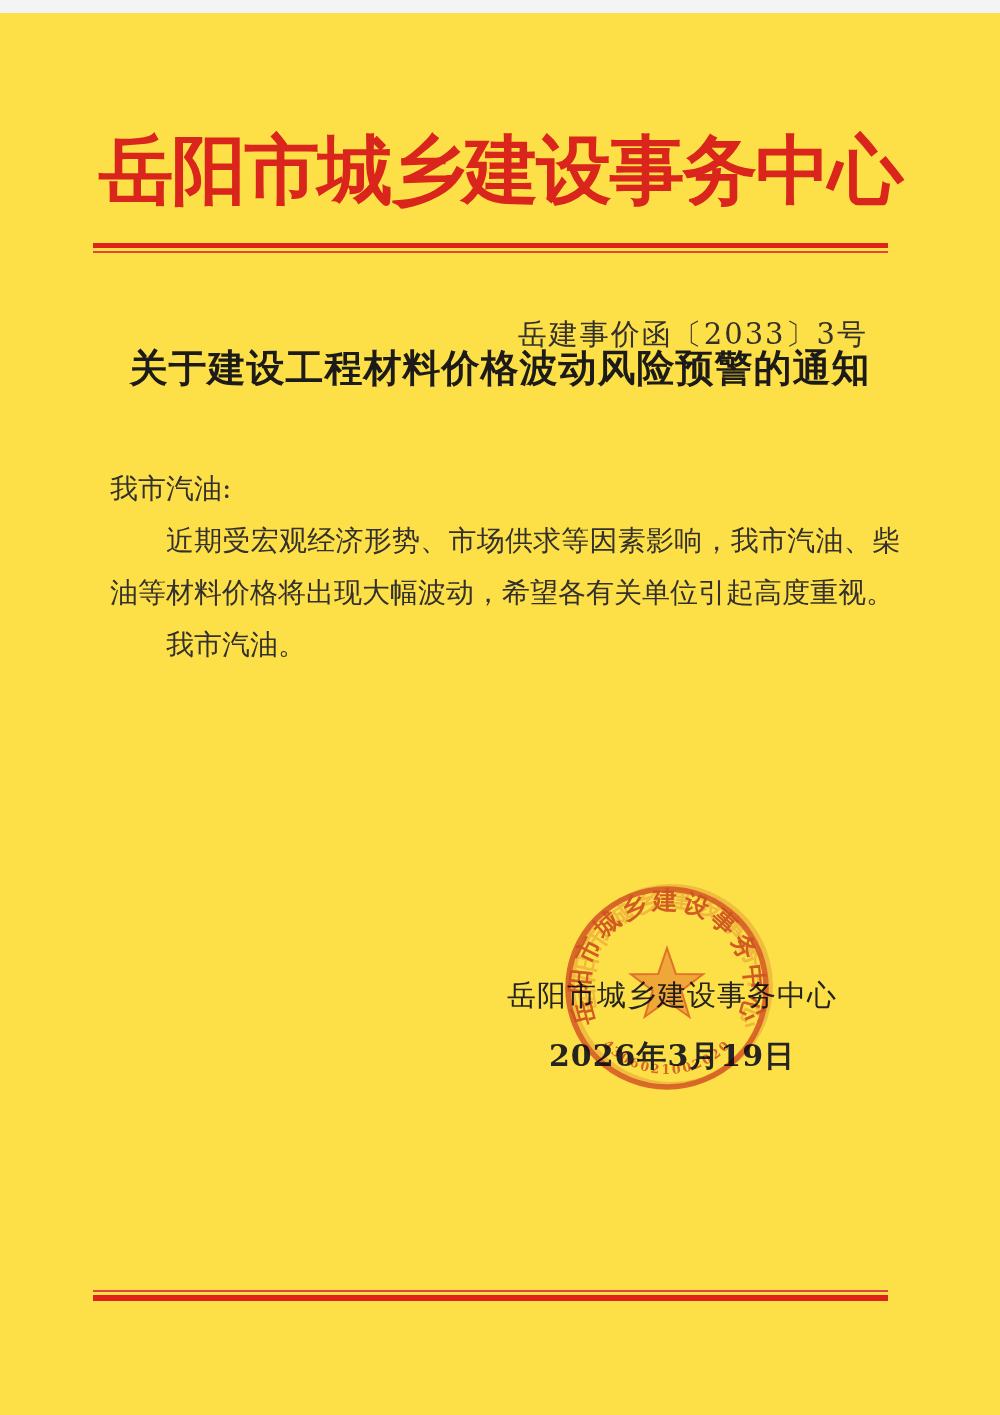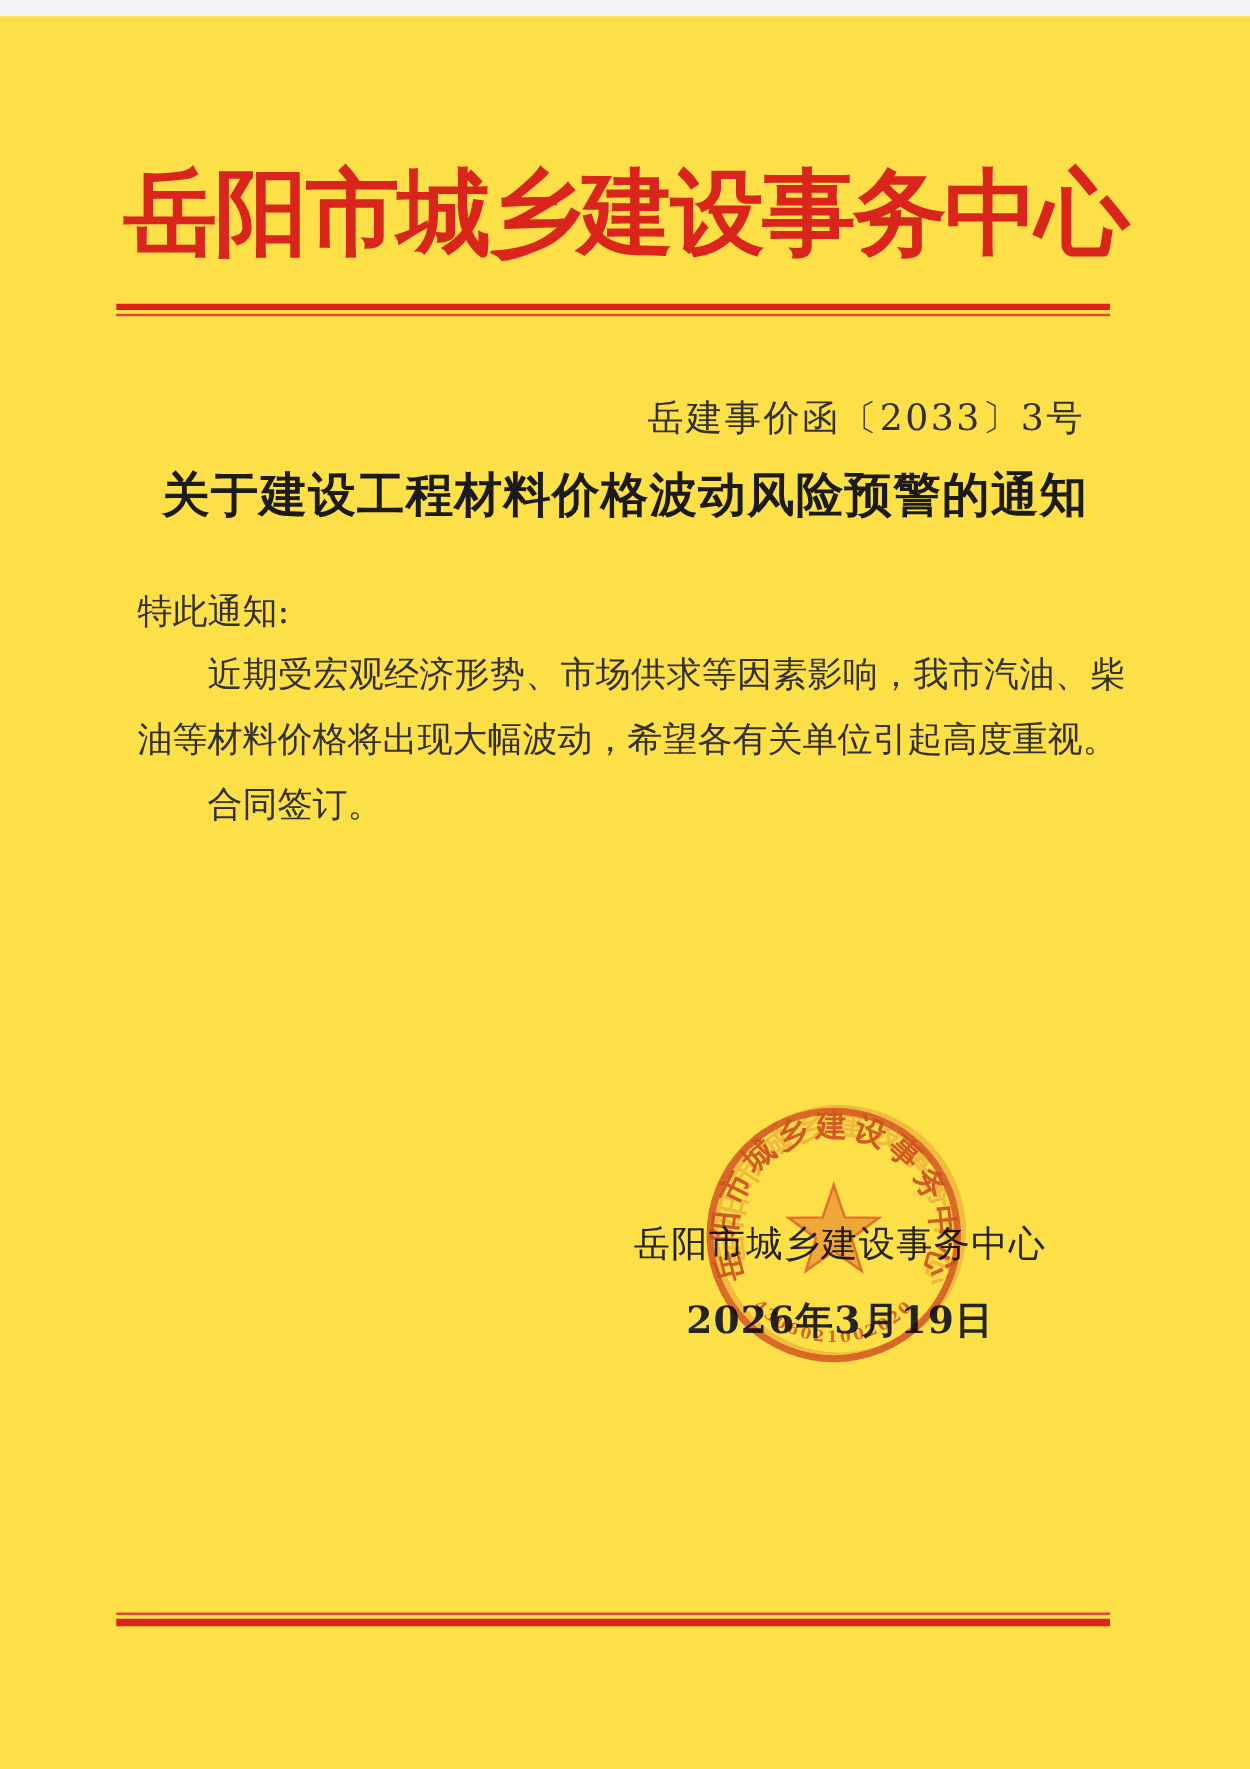--- a/index.html
+++ b/index.html
@@ -48,21 +48,21 @@
     position: absolute;
     top: 302px;
     right: 132px;
     font-size: 29px;
     color: #33302d;
     letter-spacing: 2px;
     white-space: nowrap;
   }
   .doc-title {
     position: absolute;
-    top: 358px;
+    top: 330px;
     left: 0;
     width: 100%;
     text-align: center;
     font-size: 38px;
     font-weight: bold;
     color: #1d1b19;
     letter-spacing: 1px;
     white-space: nowrap;
   }
 
@@ -126,23 +126,23 @@
     <div class="bar-thick"></div>
     <div class="bar-gap"></div>
     <div class="bar-thin"></div>
   </div>
 
   <div class="doc-number">岳建事价函〔2033〕3号</div>
 
   <div class="doc-title">关于建设工程材料价格波动风险预警的通知</div>
 
   <div class="doc-body">
-    <p>特此通知:</p>
+    <p>我市汽油:</p>
     <p class="indent">近期受宏观经济形势、市场供求等因素影响，我市汽油、柴油等材料价格将出现大幅波动，希望各有关单位引起高度重视。</p>
-    <p class="indent">合同签订。</p>
+    <p class="indent">我市汽油。</p>
   </div>
 
   <div class="sign-block">
     <div class="sign-name">岳阳市城乡建设事务中心</div>
     <div class="sign-date">2026年3月19日</div>
   </div>
 
   <svg class="seal" width="216" height="216" viewBox="0 0 216 216" aria-hidden="true">
     <defs>
       <path id="sealArcPath" d="M 43.3 153.3 A 79 79 0 1 1 172.7 153.3" fill="none"></path>

